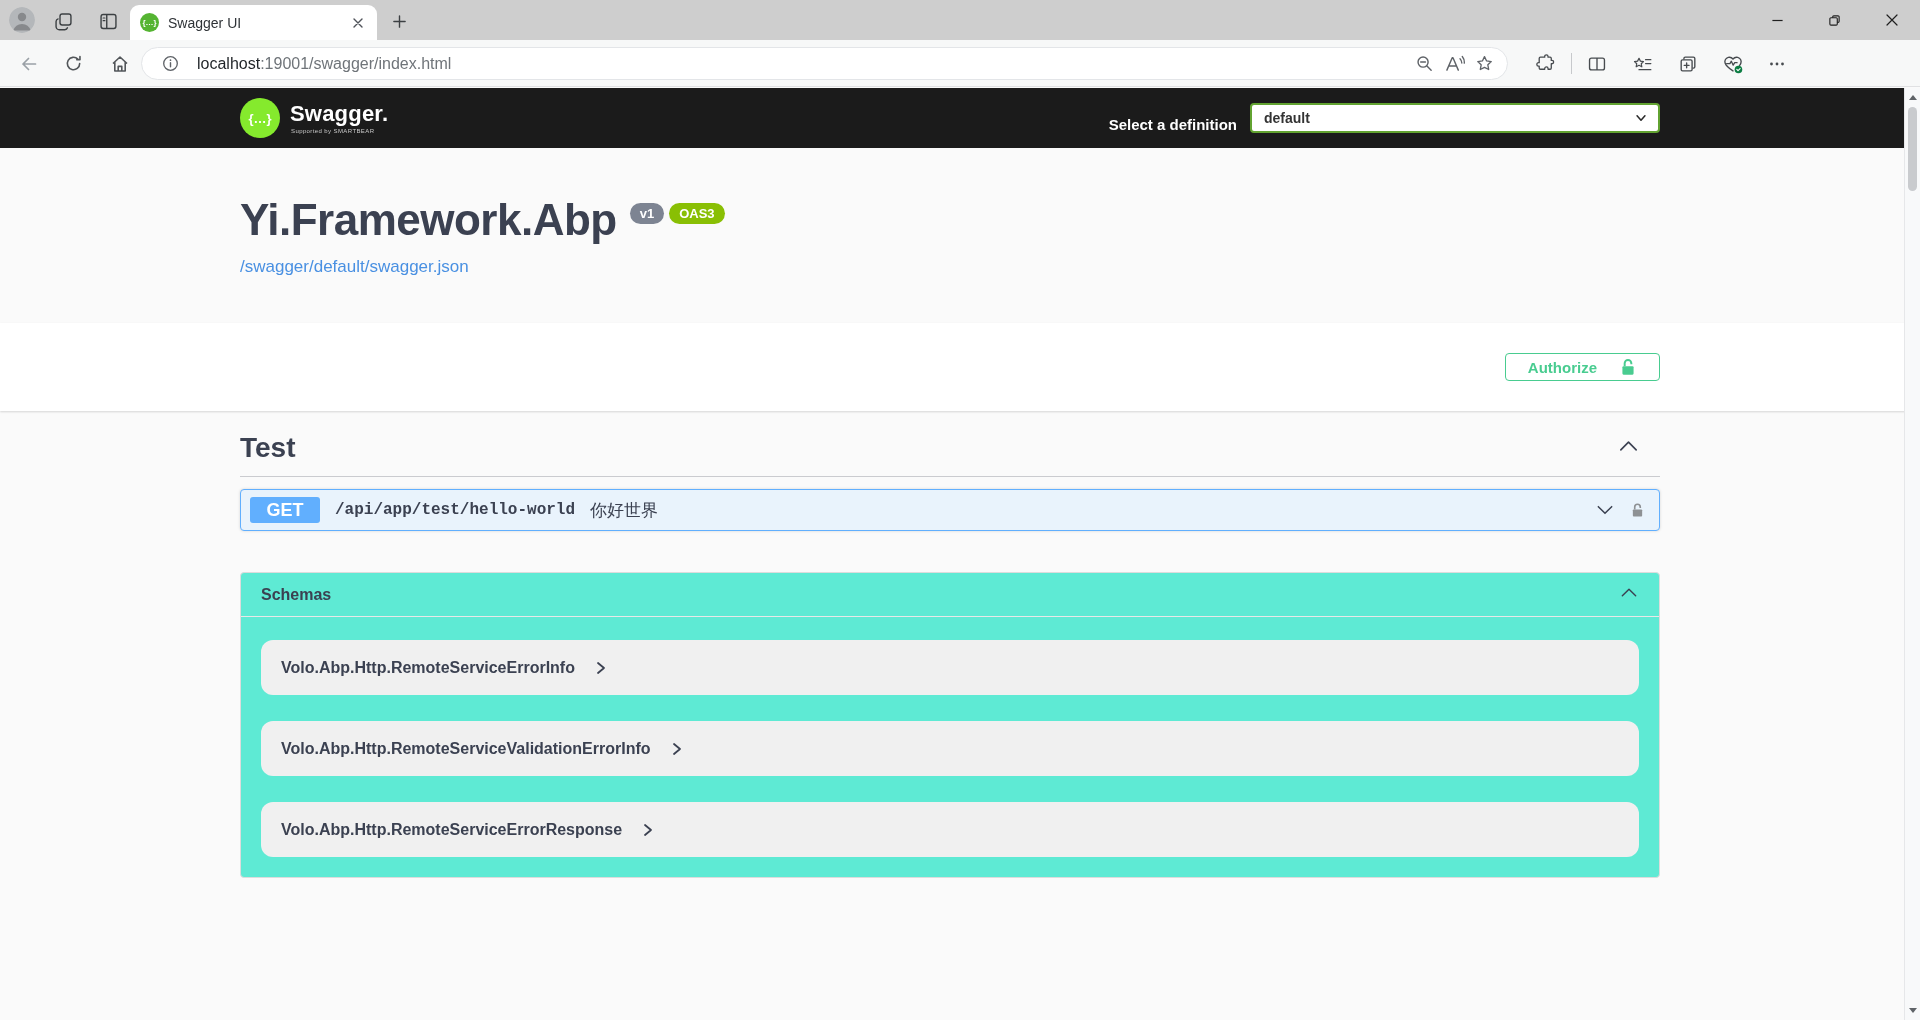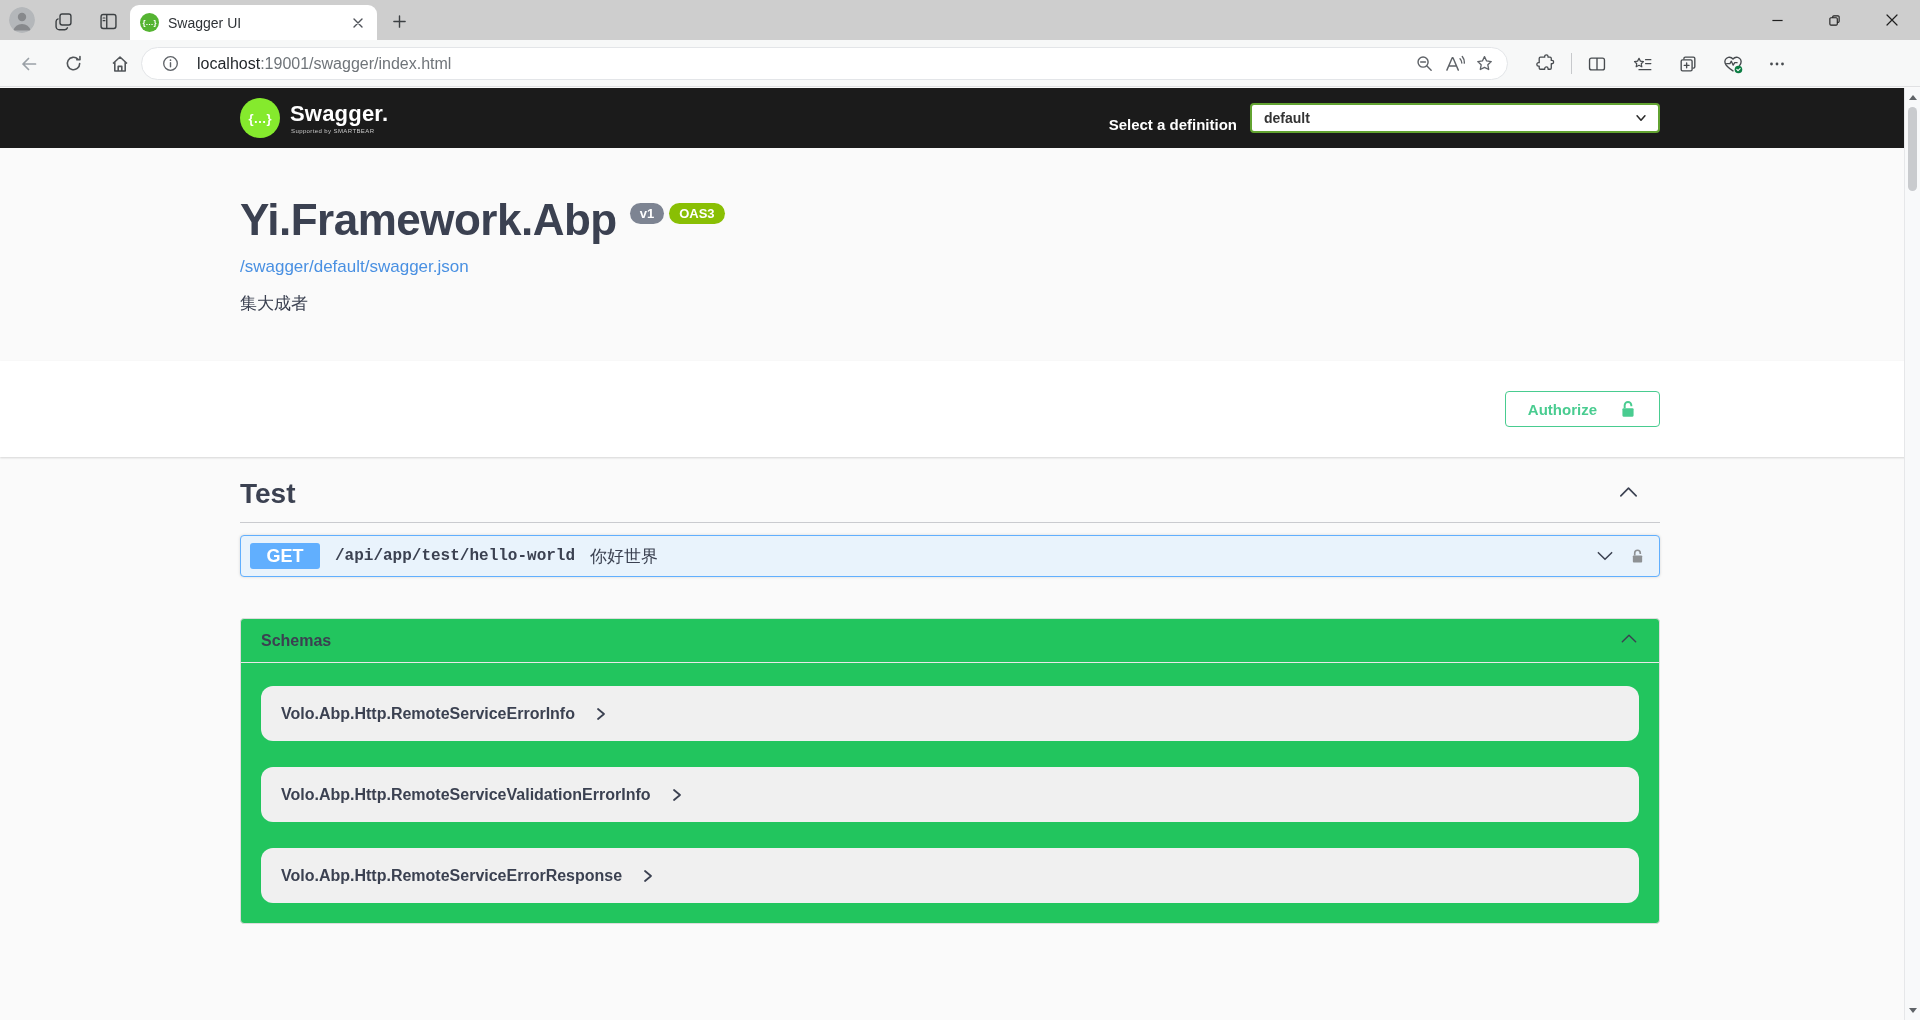--- a/index.html
+++ b/index.html
@@ -63,42 +63,42 @@
   .pill { margin-top:5px; color:#fff; font-size:13px; font-weight:bold; line-height:13px;
           padding:4px 10px 4px; border-radius:11px; }
   .pill.v { margin-left:13px; background:#7d8492; }
   .pill.o { margin-left:5px; background:#89bf04; }
   .spec-link { margin-top:15px; font-size:17px; color:#4990e2; width:fit-content; cursor:pointer; }
   .api-desc { margin-top:15px; font-size:17px; color:#3b4151; }
 
   
   .scheme-band { background:#fff; box-shadow:0 1px 2px 0 rgba(0,0,0,.15); padding:30px 0; }
   .scheme-band .container { display:flex; }
-  .btn-auth { margin-left:auto; display:flex; align-items:center; height:36px; padding:0 22px;
+  .btn-auth { margin-left:auto; display:flex; align-items:center; height:28px; padding:0 22px;
               background:transparent; border:1.5px solid #49cc90; border-radius:4px;
               color:#49cc90; font-size:15px; font-weight:bold; font-family:inherit; cursor:pointer; }
   .btn-auth .lock { margin-left:22px; display:flex; }
 
   
   .ops { margin-top:15px; }
   .tag-row { display:flex; align-items:center; justify-content:space-between;
              padding:6px 20px 12px 0; border-bottom:1px solid rgba(59,65,81,.25); cursor:pointer; }
   .tag-title { margin:0; font-size:28px; font-weight:bold; color:#3b4151; }
   .opblock { margin-top:12px; height:42px; background:#e9f3fc; border:1px solid #61affe; border-radius:4px;
              box-shadow:0 0 3px rgba(0,0,0,.15); display:flex; align-items:center; padding:0 14px 0 9px; cursor:pointer; }
   .method { width:70px; height:26px; background:#61affe; border-radius:3px; color:#fff;
             font-size:18px; font-weight:bold; display:flex; align-items:center; justify-content:center; }
   .op-path { margin-left:15px; font-family:"Liberation Mono", monospace; font-size:16px; font-weight:600; color:#3b4151; }
   .op-summary { margin-left:15px; font-size:17px; color:#3b4151; }
   .op-right { margin-left:auto; display:flex; align-items:center; }
   .op-right .chev { display:flex; }
   .op-right .lock { margin-left:15px; display:flex; }
 
   
-  .models { margin-top:41px; background:#22c55e; border:1px solid #dcdcdc; border-radius:4px; }
+  .models { margin-top:41px; background:#5eead4; border:1px solid #dcdcdc; border-radius:4px; }
   .models-header { height:44px; padding:0 20px; display:flex; align-items:center; justify-content:space-between;
                    border-bottom:1px solid #e8e8e8; cursor:pointer; }
   .models-title { font-size:16px; font-weight:bold; color:#3b4151; }
   .models-body { padding:23px 20px 20px; }
   .model-row { height:55px; background:#f0f0f0; border-radius:12px; display:flex; align-items:center;
                padding:0 20px; margin-bottom:26px; cursor:pointer; }
   .model-row:last-child { margin-bottom:0; }
   .model-name { font-size:16px; font-weight:bold; color:#3b4151; }
   .model-row .chev { margin-left:20px; display:flex; }
 
@@ -281,21 +281,20 @@
   </div>
 
   <div class="hero">
     <div class="container">
       <div class="title-row">
         <h1 class="api-title">Yi.Framework.Abp</h1>
         <span class="pill v">v1</span>
         <span class="pill o">OAS3</span>
       </div>
       <div class="spec-link">/swagger/default/swagger.json</div>
-      <div class="api-desc">集大成者</div>
     </div>
   </div>
 
   <div class="scheme-band">
     <div class="container">
       <button class="btn-auth">
         <span>Authorize</span>
         <span class="lock">
           <svg width="18" height="19" viewBox="0 0 20 21">
             <path d="M6.3 9V5.9a3.7 3.7 0 0 1 7.4 0V7" fill="none" stroke="#49cc90" stroke-width="2.2"></path>

